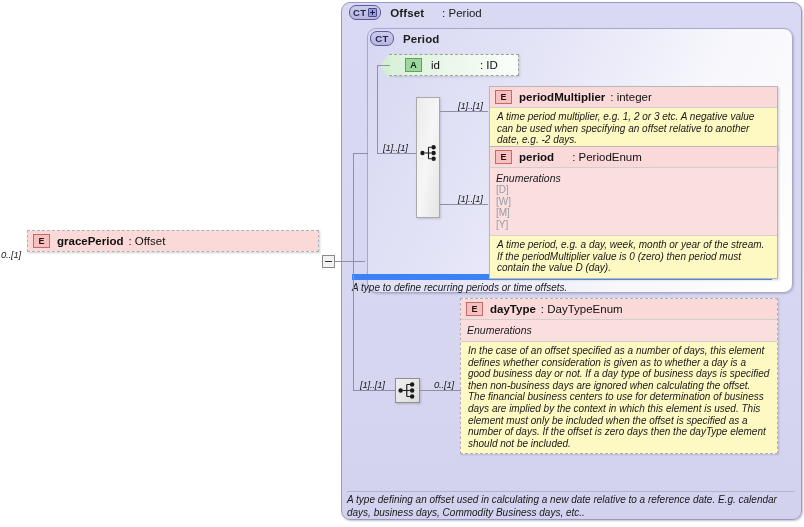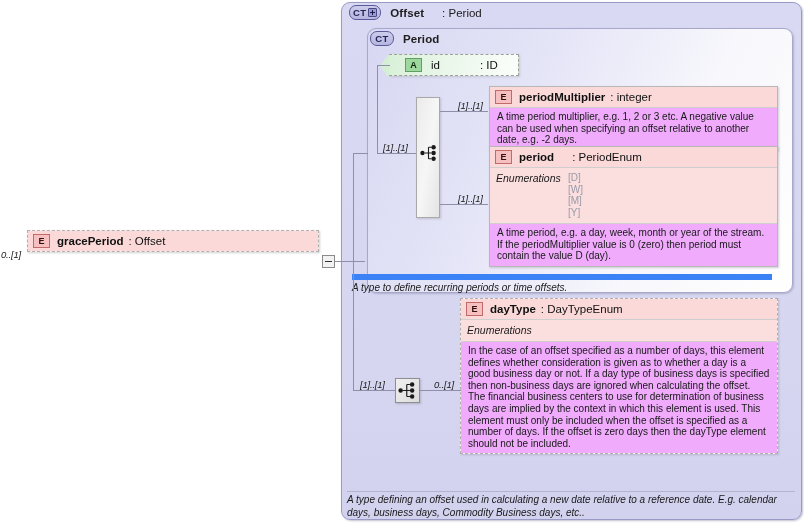--- a/index.html
+++ b/index.html
@@ -78,29 +78,30 @@
     width:17px; height:14px; margin-right:7px;
     border:1px solid #c06a6a;
     background:#f6c0c0;
     font-size:9px; font-weight:bold; color:#301010;
   }
   .ebox .enums {
     display:flex; padding:4px 6px 5px 6px;
     border-top:1px solid #cfcfcf;
     background:#fbdede;
     font-size:10px;
+    flex-direction:column;
   }
   .enum-label{ font-style:italic; color:#1a1a1a; width:72px; flex:none; font-size:10.5px;}
   .enum-vals{ color:#9a9aa8; line-height:11.5px; }
   .enum-vals div{ white-space:nowrap; }
   .ebox .doc {
     padding:3px 7px 4px 7px;
     border-top:1px solid #cfcfcf;
-    background:#f0abfc;
-    font-size:10px; color:#181818;
+    background:#fef9c3;
+    font-size:10px; font-style:italic; color:#181818;
     line-height:11.6px;
   }
 
   
   .abox{
     position:absolute;
     display:flex; align-items:center;
     height:22px;
     padding-left:16px;
     background: linear-gradient(100deg,#d8f0d8 0%,#eaf7ea 45%,#fbfefb 100%);

